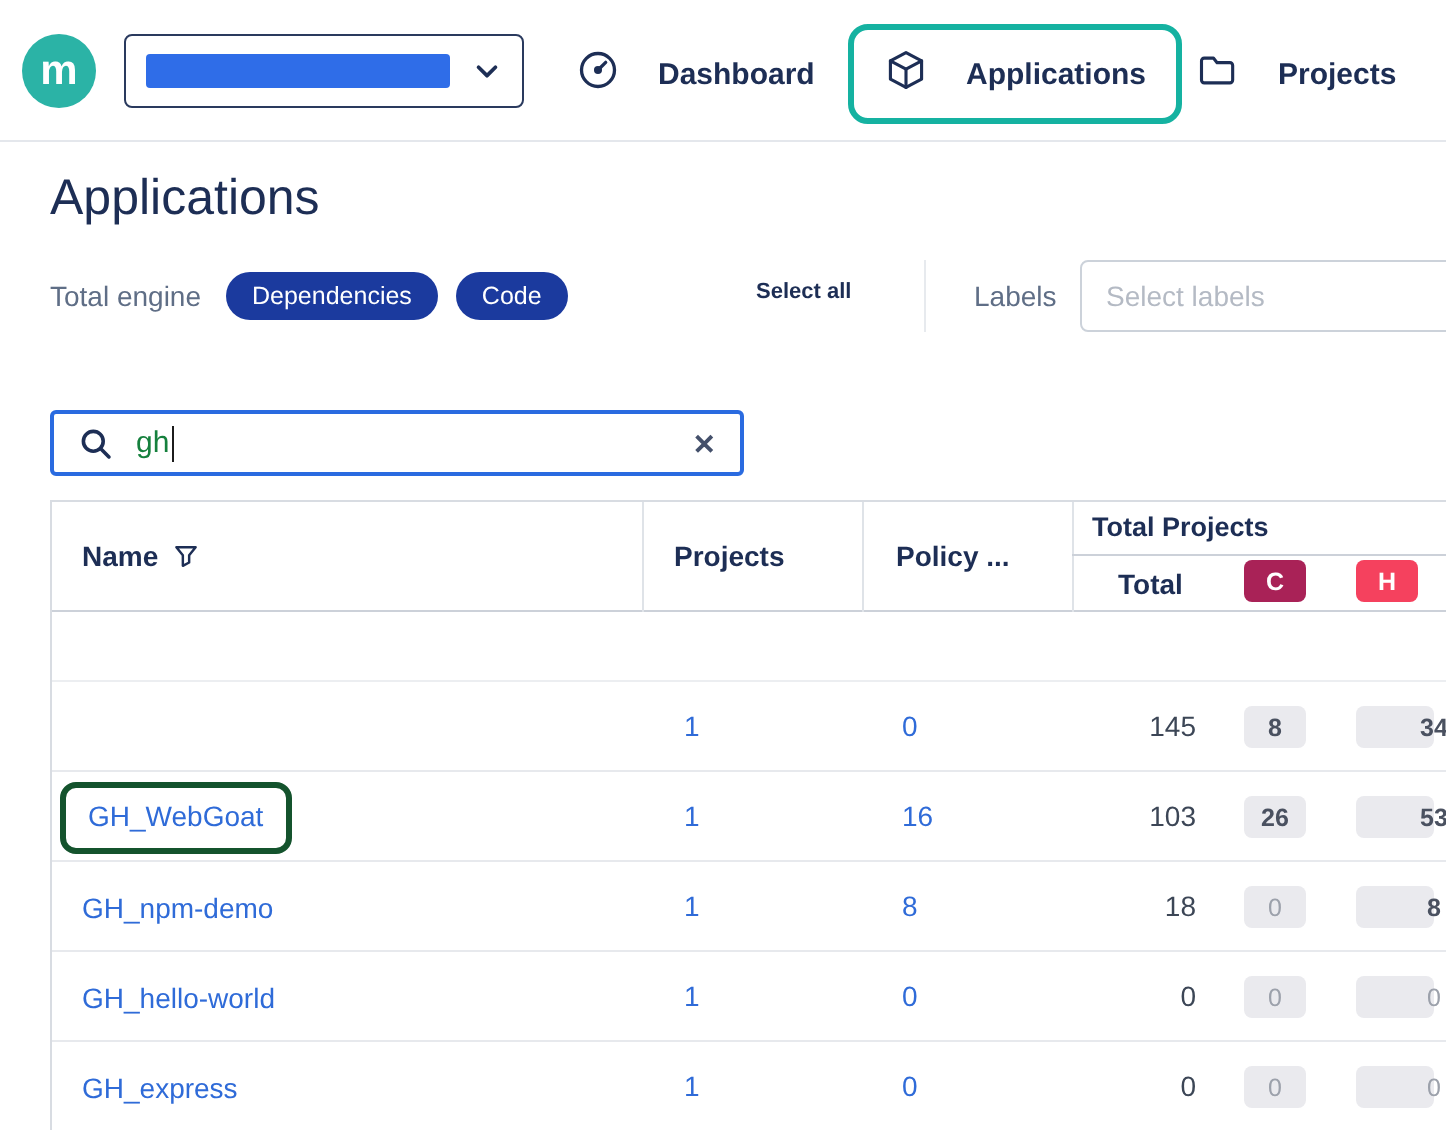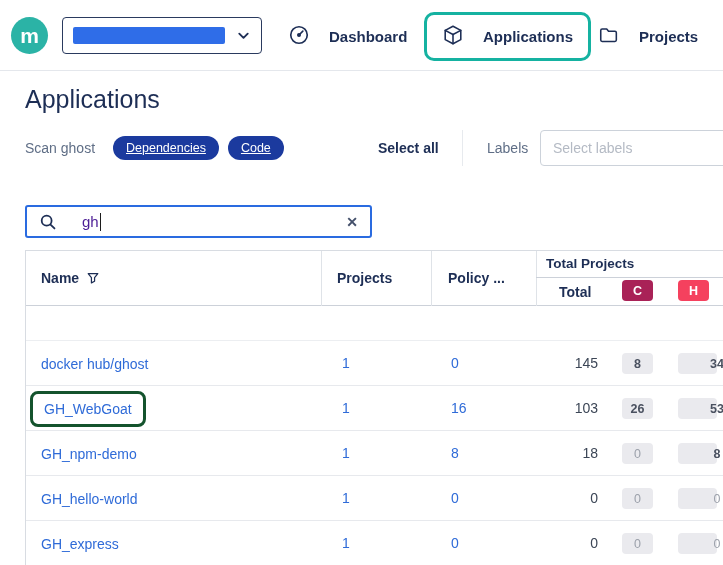--- a/index.html
+++ b/index.html
@@ -25,35 +25,35 @@
   .nav-annot { border:3px solid #15b2a1; border-radius:10px; padding:9px 15px; }
   .nav-projects { position:absolute; left:598px; top:24px; }
 
   
   .page-title { position:absolute; left:25px; top:85px; font-size:25px;
     font-weight:500; color:#1d2e55; }
   .filter-label { position:absolute; top:140px; font-size:14px; font-weight:500;
     color:#5f6e86; }
   .pills { position:absolute; left:113px; top:136px; display:flex; gap:9px; }
   .pill { background:#1b3a9e; color:#fff; font-size:12.5px; font-weight:500;
-    padding:5px 13px; border-radius:13px; cursor:pointer; white-space:nowrap;text-decoration:underline; }
-  .select-all { position:absolute; left:378px; top:140px; font-size:14px;
+    padding:5px 13px; border-radius:13px; cursor:pointer; white-space:nowrap; }
+  .select-all { position:absolute; left:378px; top:140px; font-size:11px;
     font-weight:600; color:#1d2e55; cursor:pointer; }
   .filters-divider { position:absolute; left:462px; top:130px; width:1px;
     height:36px; background:#e7eaee; }
   .labels-input { position:absolute; left:540px; top:130px; width:195px; height:36px;
     border:1px solid #ccd2da; border-radius:4px; padding:0 12px; font-size:14px;
     font-family:"Liberation Sans", sans-serif; color:#1d2e55; outline:none; }
   .labels-input::placeholder { color:#b4bac4; }
 
   
   .search-box { position:absolute; left:25px; top:205px; width:347px; height:33px;
     border:2px solid #2a6be0; border-radius:3px; background:#fff;
     display:flex; align-items:center; padding:0 12px; cursor:text; }
-  .search-text { font-size:15px; color:#4c1d95; margin-left:25px; }
+  .search-text { font-size:15px; color:#15803d; margin-left:11px; }
   .caret { width:1.5px; height:18px; background:#1c1c1c; margin-left:1px; }
   .search-clear { margin-left:auto; font-size:14px; font-weight:bold;
     color:#44506b; cursor:pointer; line-height:1; }
 
   
   .table { position:absolute; left:25px; top:250px; width:715px; height:330px;
     border:1px solid #d8dce2; background:#fff; }
   .thead { position:absolute; left:0; top:0; width:100%; height:55px;
     border-bottom:1.5px solid #ccd1d9; }
   .vline { position:absolute; top:0; width:1px; height:55px; background:#dfe3e8; }
@@ -135,21 +135,21 @@
       <svg width="22" height="22" viewBox="0 0 24 24" fill="none" stroke="#1d2e55" stroke-width="1.7" stroke-linecap="round" stroke-linejoin="round">
           <path d="M3 7 a1.5 1.5 0 0 1 1.5 -1.5 h5 l2 2.5 h7 a1.5 1.5 0 0 1 1.5 1.5 v8 a1.5 1.5 0 0 1 -1.5 1.5 h-14 a1.5 1.5 0 0 1 -1.5 -1.5 Z"></path>
         </svg>
     </span>
     <span>Projects</span>
   </div>
 </header>
 
 <h1 class="page-title">Applications</h1>
 
-<span class="filter-label" style="left:25px">Scan ghost</span>
+<span class="filter-label" style="left:25px">Total engine</span>
 
 <div class="pills">
   <span class="pill">Dependencies</span>
   <span class="pill">Code</span>
 </div>
 
 <span class="select-all">Select all</span>
 
 <div class="filters-divider"></div>
 
@@ -188,23 +188,20 @@
     <div class="th th-group">Total Projects</div>
     <div class="group-underline"></div>
     <div class="th th-total">Total</div>
     <div class="hdr-badge c-badge">C</div>
     <div class="hdr-badge h-badge">H</div>
   </div>
 
   <div class="empty-row"></div>
 
   <div class="trow" style="top:90px">
-    <span class="cell-name">
-        <a class="tlink">docker hub/ghost</a>
-      </span>
     <a class="tlink cell-projects">1</a>
     <a class="tlink cell-policy">0</a>
     <span class="cell-total">145</span>
     <span class="num-badge col-c">8</span>
     <span class="num-badge col-h">34</span>
   </div>
 
   <div class="trow" style="top:135px">
     <span class="cell-name">
       <span class="row-annot">

